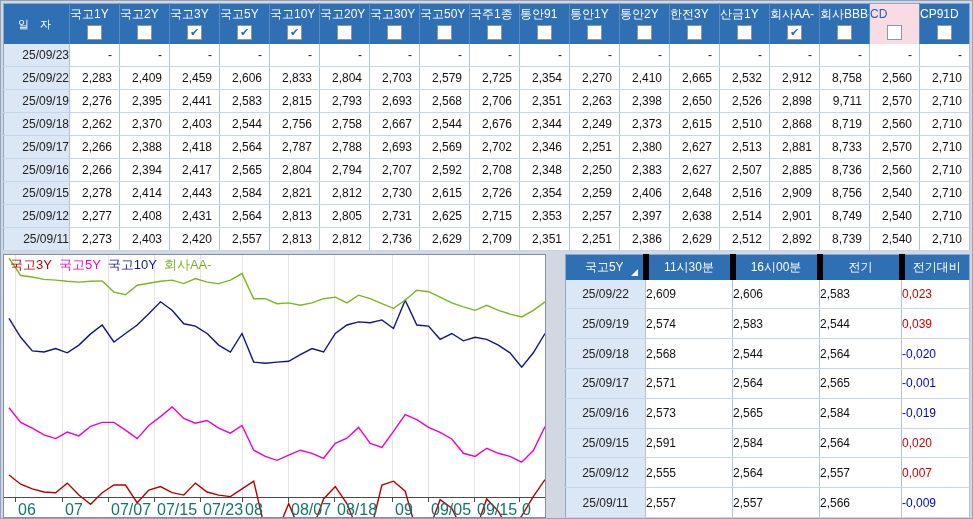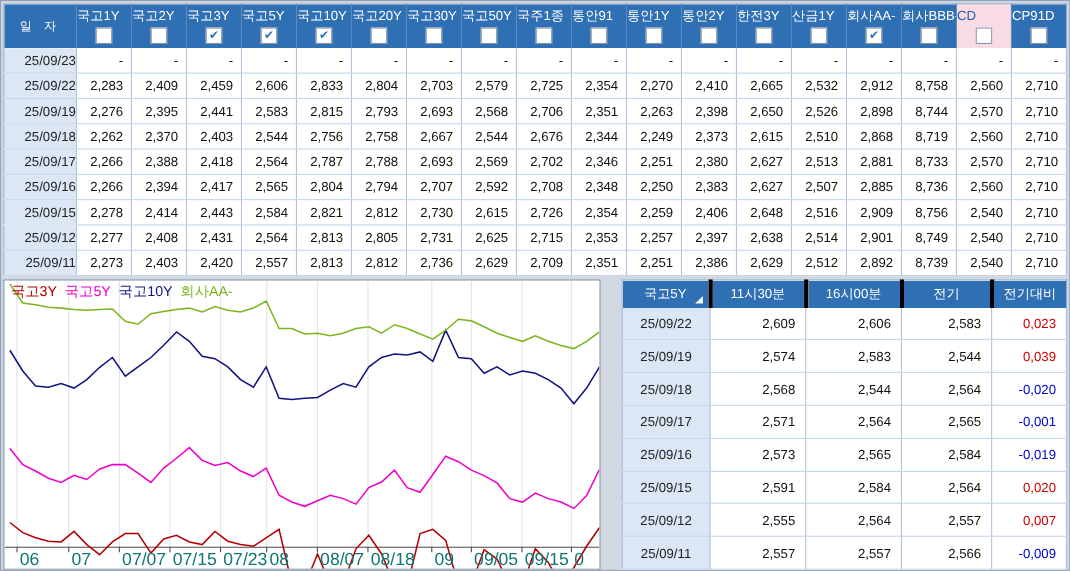--- a/index.html
+++ b/index.html
@@ -29,26 +29,26 @@
                box-sizing:border-box;overflow:hidden;margin-right:4px;}
   .legend{position:absolute;top:1px;left:6px;font-size:13px;white-space:nowrap;z-index:3;}
   .legend span{margin-right:7px;}
   .x-label{position:absolute;font-size:16px;color:#0f766e;top:246px;white-space:nowrap;}
 
   
   .quote-panel{flex:1;height:264px;box-sizing:border-box;}
   table.quote-table{width:100%;height:100%;border-collapse:collapse;table-layout:fixed;background:#fff;
                     border:1px solid #8fa8c8;font-size:12px;}
   .quote-table th{background:#2f6fb3;color:#fff;font-weight:normal;height:23px;
-                  border-left:4px solid #000000;position:relative;}
+                  border-left:6px solid #000000;position:relative;}
   .quote-table th:first-child{border-left:none;}
   .sort-tri{position:absolute;right:5px;bottom:4px;width:0;height:0;
             border-bottom:7px solid #fff;border-left:7px solid transparent;}
   .quote-table td{border-right:1px solid #aec4dd;border-bottom:1px solid #c6d5ea;
-                  padding:0 9px 0 0;text-align:right;color:#111;}
+                  padding:0 9px 0 0;color:#111;}
   .quote-table td.date{background:#dce7f5;text-align:center;padding:0;color:#222;}
   .quote-table td.pos{color:#cc0000;}
   .quote-table td.neg{color:#0000cc;}
 </style>
 </head>
 <body>
 
 <div class="window">
 
   <table class="top-table">
@@ -185,21 +185,21 @@
           <td>2,793</td>
           <td>2,693</td>
           <td>2,568</td>
           <td>2,706</td>
           <td>2,351</td>
           <td>2,263</td>
           <td>2,398</td>
           <td>2,650</td>
           <td>2,526</td>
           <td>2,898</td>
-          <td>8,744</td>
+          <td>9,711</td>
           <td>2,570</td>
           <td>2,710</td>
         </tr>
         <tr>
           <td class="date">25/09/18</td>
           <td>2,262</td>
           <td>2,370</td>
           <td>2,403</td>
           <td>2,544</td>
           <td>2,756</td>

